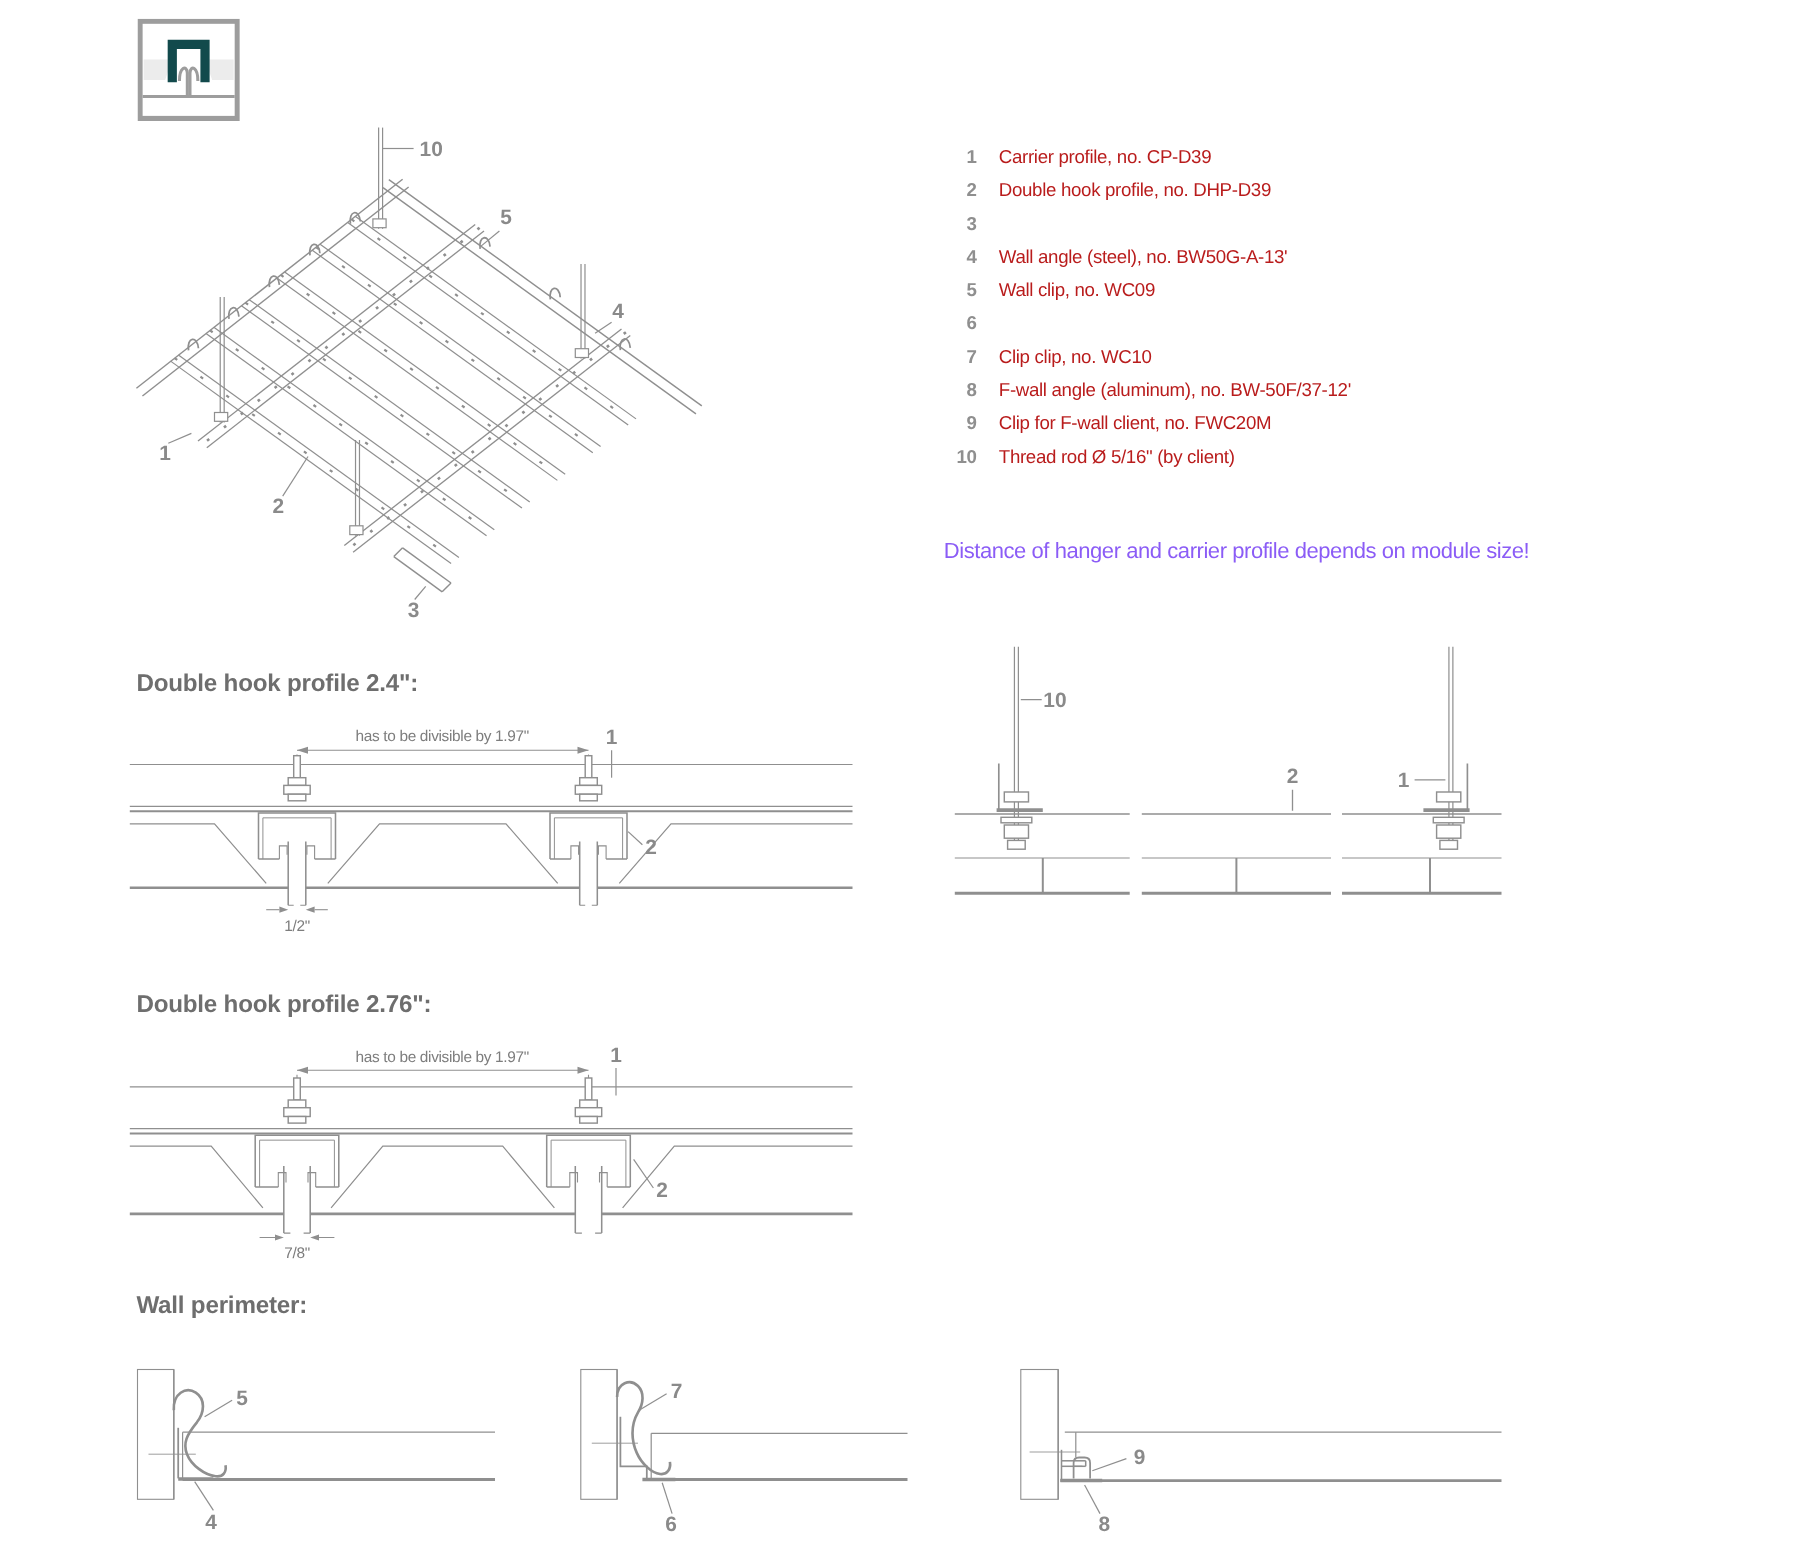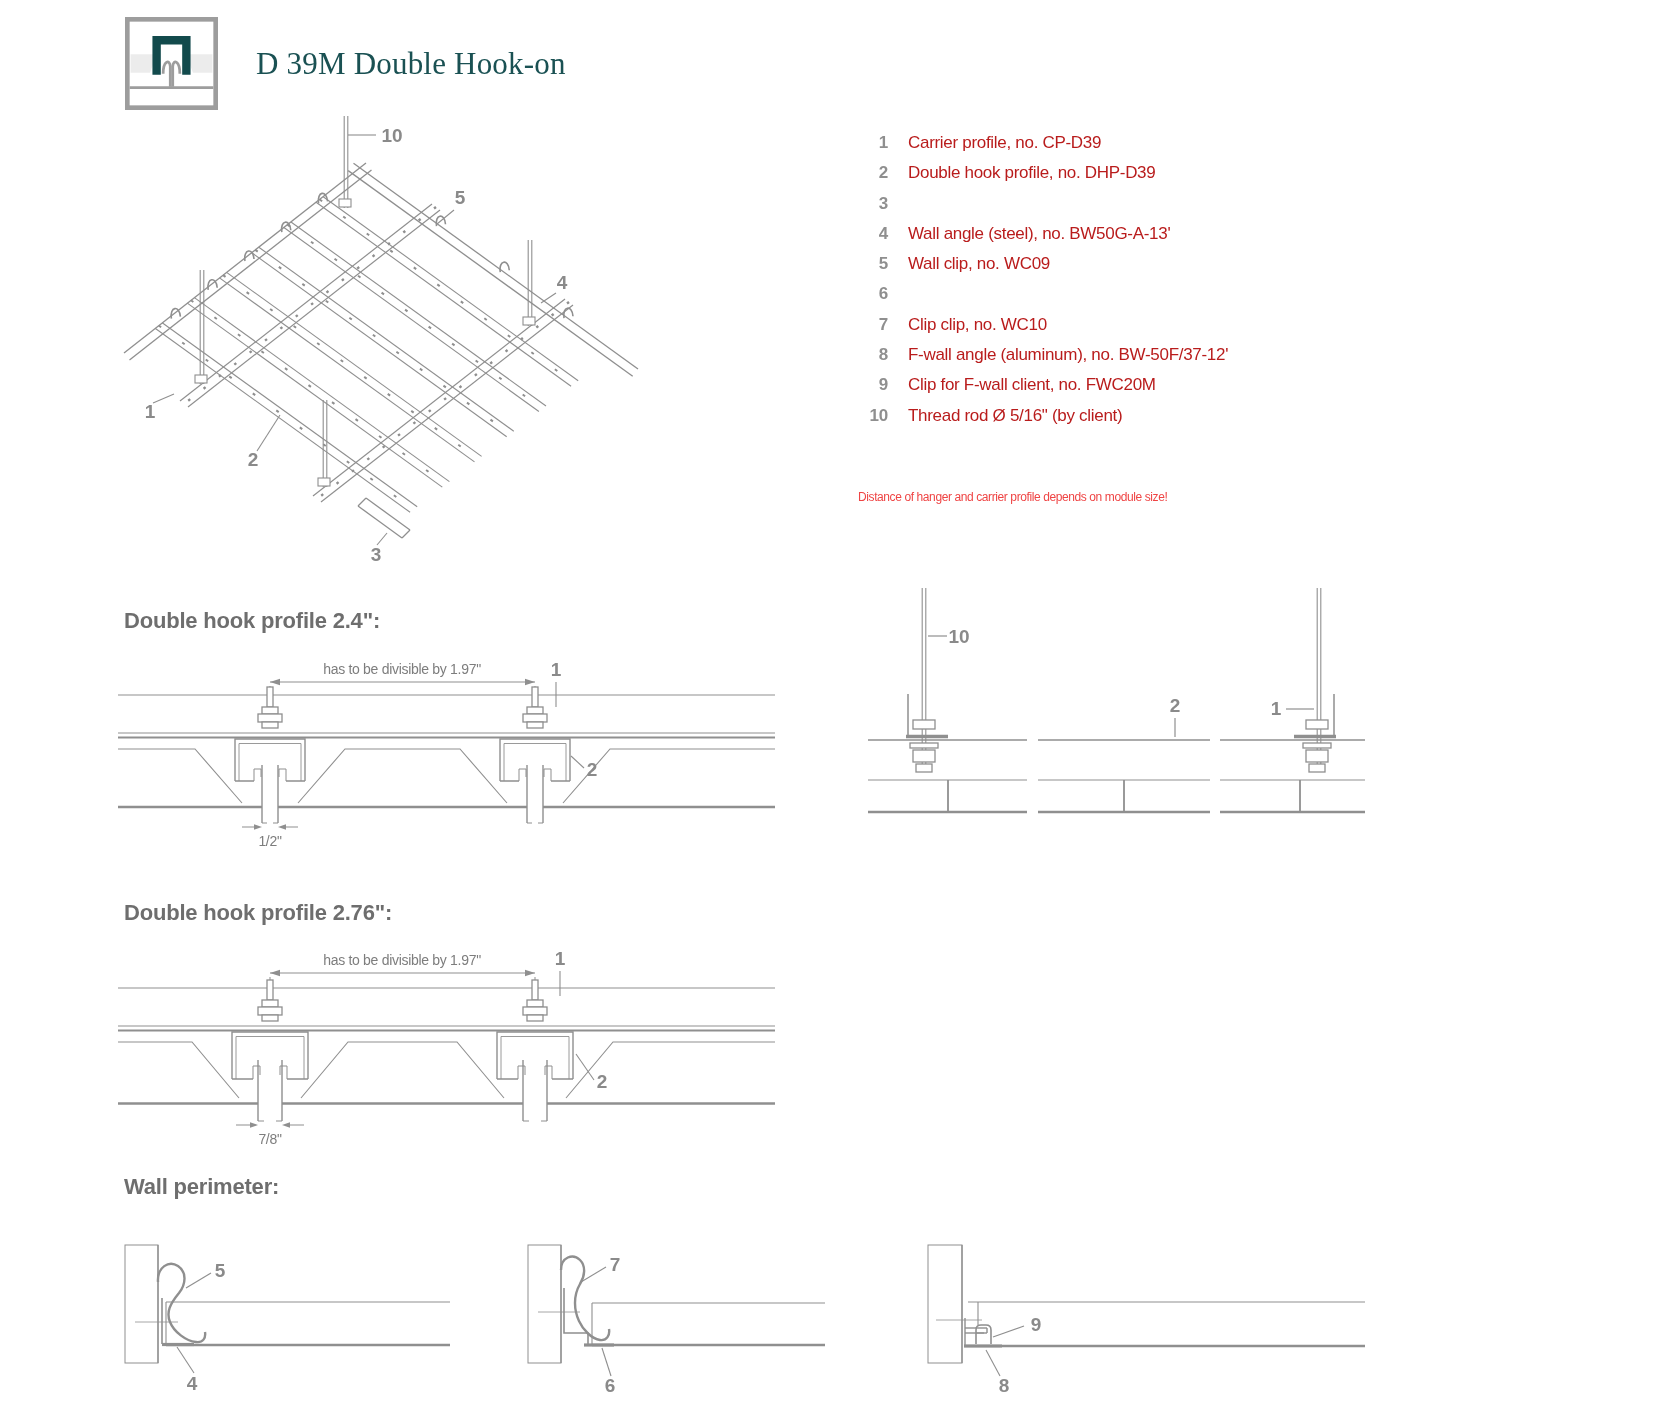--- a/index.html
+++ b/index.html
@@ -9,22 +9,22 @@
   .page-title{position:absolute;left:256px;top:46px;margin:0;
     font-family:"Liberation Serif",serif;font-weight:normal;
     font-size:31px;letter-spacing:.2px;color:#1a5153;}
   .logo{position:absolute;left:125px;top:17px;width:93px;height:93px;}
   
   .parts{position:absolute;left:858px;top:128px;}
   .parts .row{display:flex;align-items:baseline;height:30.3px;line-height:30.3px;}
   .parts .num{width:30px;text-align:right;font-weight:bold;color:#8f8f8f;
     font-size:17px;letter-spacing:-.2px;}
   .parts .lbl{margin-left:20px;color:#b91c1c;font-size:17px;letter-spacing:-.3px;}
-  .note{position:absolute;left:858px;top:490px;width:560px;color:#ef4444;
-    font-size:12px;letter-spacing:-.4px;}
+  .note{position:absolute;left:858px;top:490px;width:560px;color:#8b5cf6;
+    font-size:20px;letter-spacing:-.4px;}
   .h2{position:absolute;margin:0;font-size:22px;font-weight:bold;color:#6e6e6e;
     letter-spacing:-.2px;}
   
   .draw{position:absolute;}
   .draw line,.draw path,.draw polyline{stroke:#8f8f8f;fill:none;}
   .draw rect{stroke:#8f8f8f;fill:none;}
   .draw rect.solid{fill:#fff;}
   .draw .arr{fill:#8f8f8f;stroke:none;}
   .draw text{stroke:none;fill:#8a8a8a;font-family:"Liberation Sans",sans-serif;
     font-weight:bold;font-size:19px;}
@@ -40,21 +40,20 @@
       <rect x="2.5" y="2.5" width="95" height="95" fill="#fff" stroke="#9d9d9d" stroke-width="5"></rect>
       <line x1="5" y1="76" x2="95" y2="76" stroke="#9d9d9d" stroke-width="3"></line>
       <polygon points="6,40 34,40 27,60 6,60" fill="#ececec"></polygon>
       <polygon points="94,40 66,40 73,60 94,60" fill="#ececec"></polygon>
       <path d="M 34,62 L 34,25 L 66,25 L 66,62" fill="none" stroke="#124a4c" stroke-width="9"></path>
       <path d="M 41,61 C 41,47 48,45 48.7,53 L 48.7,75" fill="none" stroke="#9d9d9d" stroke-width="3"></path>
       <path d="M 59,61 C 59,47 52,45 51.3,53 L 51.3,75" fill="none" stroke="#9d9d9d" stroke-width="3"></path>
     </svg>
   </div>
 
-  <h1 class="page-title">D 39M Double Hook-on</h1>
 
   <svg class="draw" style="left:110px;top:100px" width="710" height="470" viewBox="0 0 710 470">
 
     <g stroke-width="1.3">
       <line x1="14" y1="253" x2="256" y2="63"></line>
       <line x1="19.5" y1="260" x2="261.5" y2="70"></line>
       <line x1="243.5" y1="63.3" x2="528" y2="269"></line>
       <line x1="238.2" y1="70.6" x2="522.7" y2="276.3"></line>
     </g>
 

